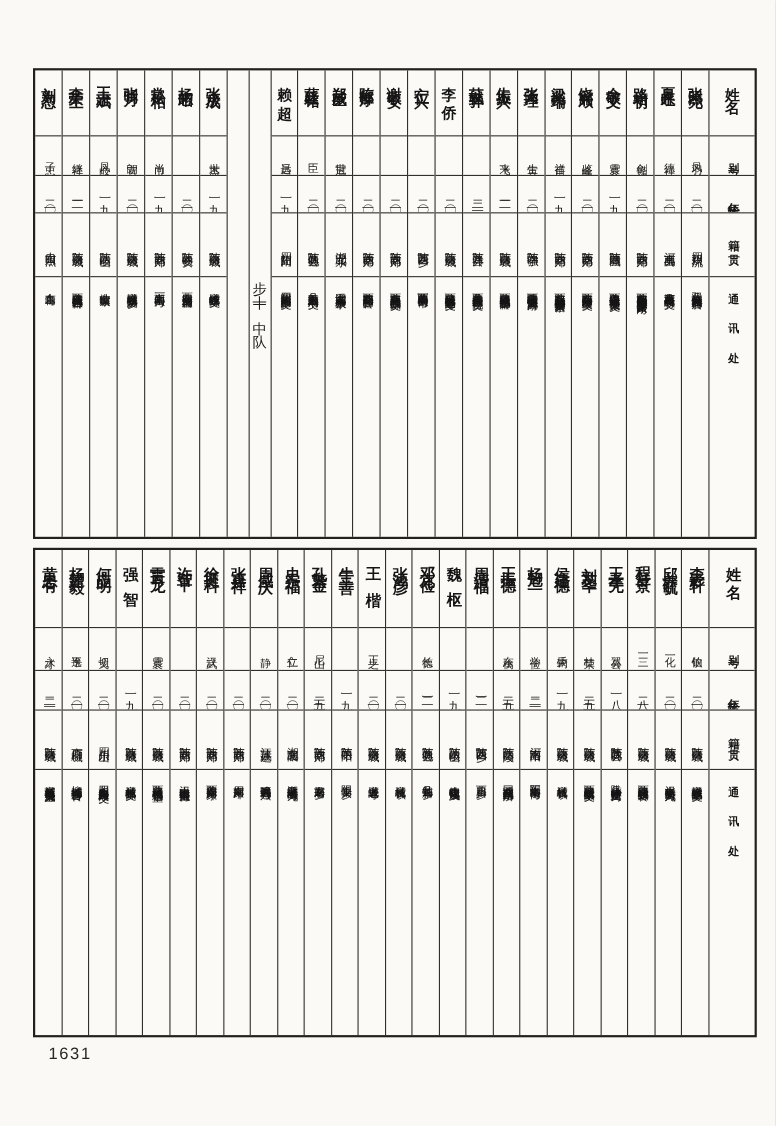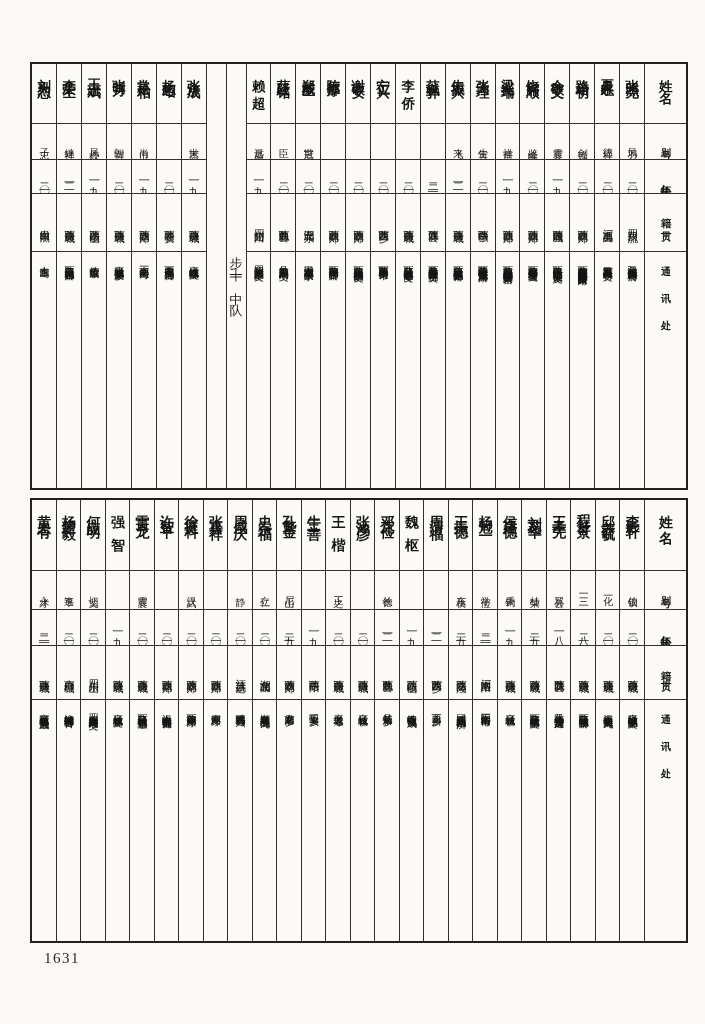--- a/index.html
+++ b/index.html
@@ -66,21 +66,21 @@
   .head .cell.age    .vtext{letter-spacing:2px;}
   #table-top    .head .cell.native .vtext{letter-spacing:13px;}
   #table-bottom .head .cell.native .vtext{letter-spacing:10px;}
   .head .cell.address .vtext{letter-spacing:27px;}
 
   .divider-label{font-size:13px;letter-spacing:12px;color:#1d1a17;}
 
   .page-number{
     position:absolute;left:44px;top:950px;
     font-size:15px;letter-spacing:1.5px;color:#2a2723;
-    font-family:Liberation Serif, serif;
+    font-family:Liberation Sans, sans-serif;
   }
 </style>
 </head>
 <body>
 
 <div class="page">
 
   <div class="roster-table" id="table-top">
     <div class="col head">
       <div class="cell name">

